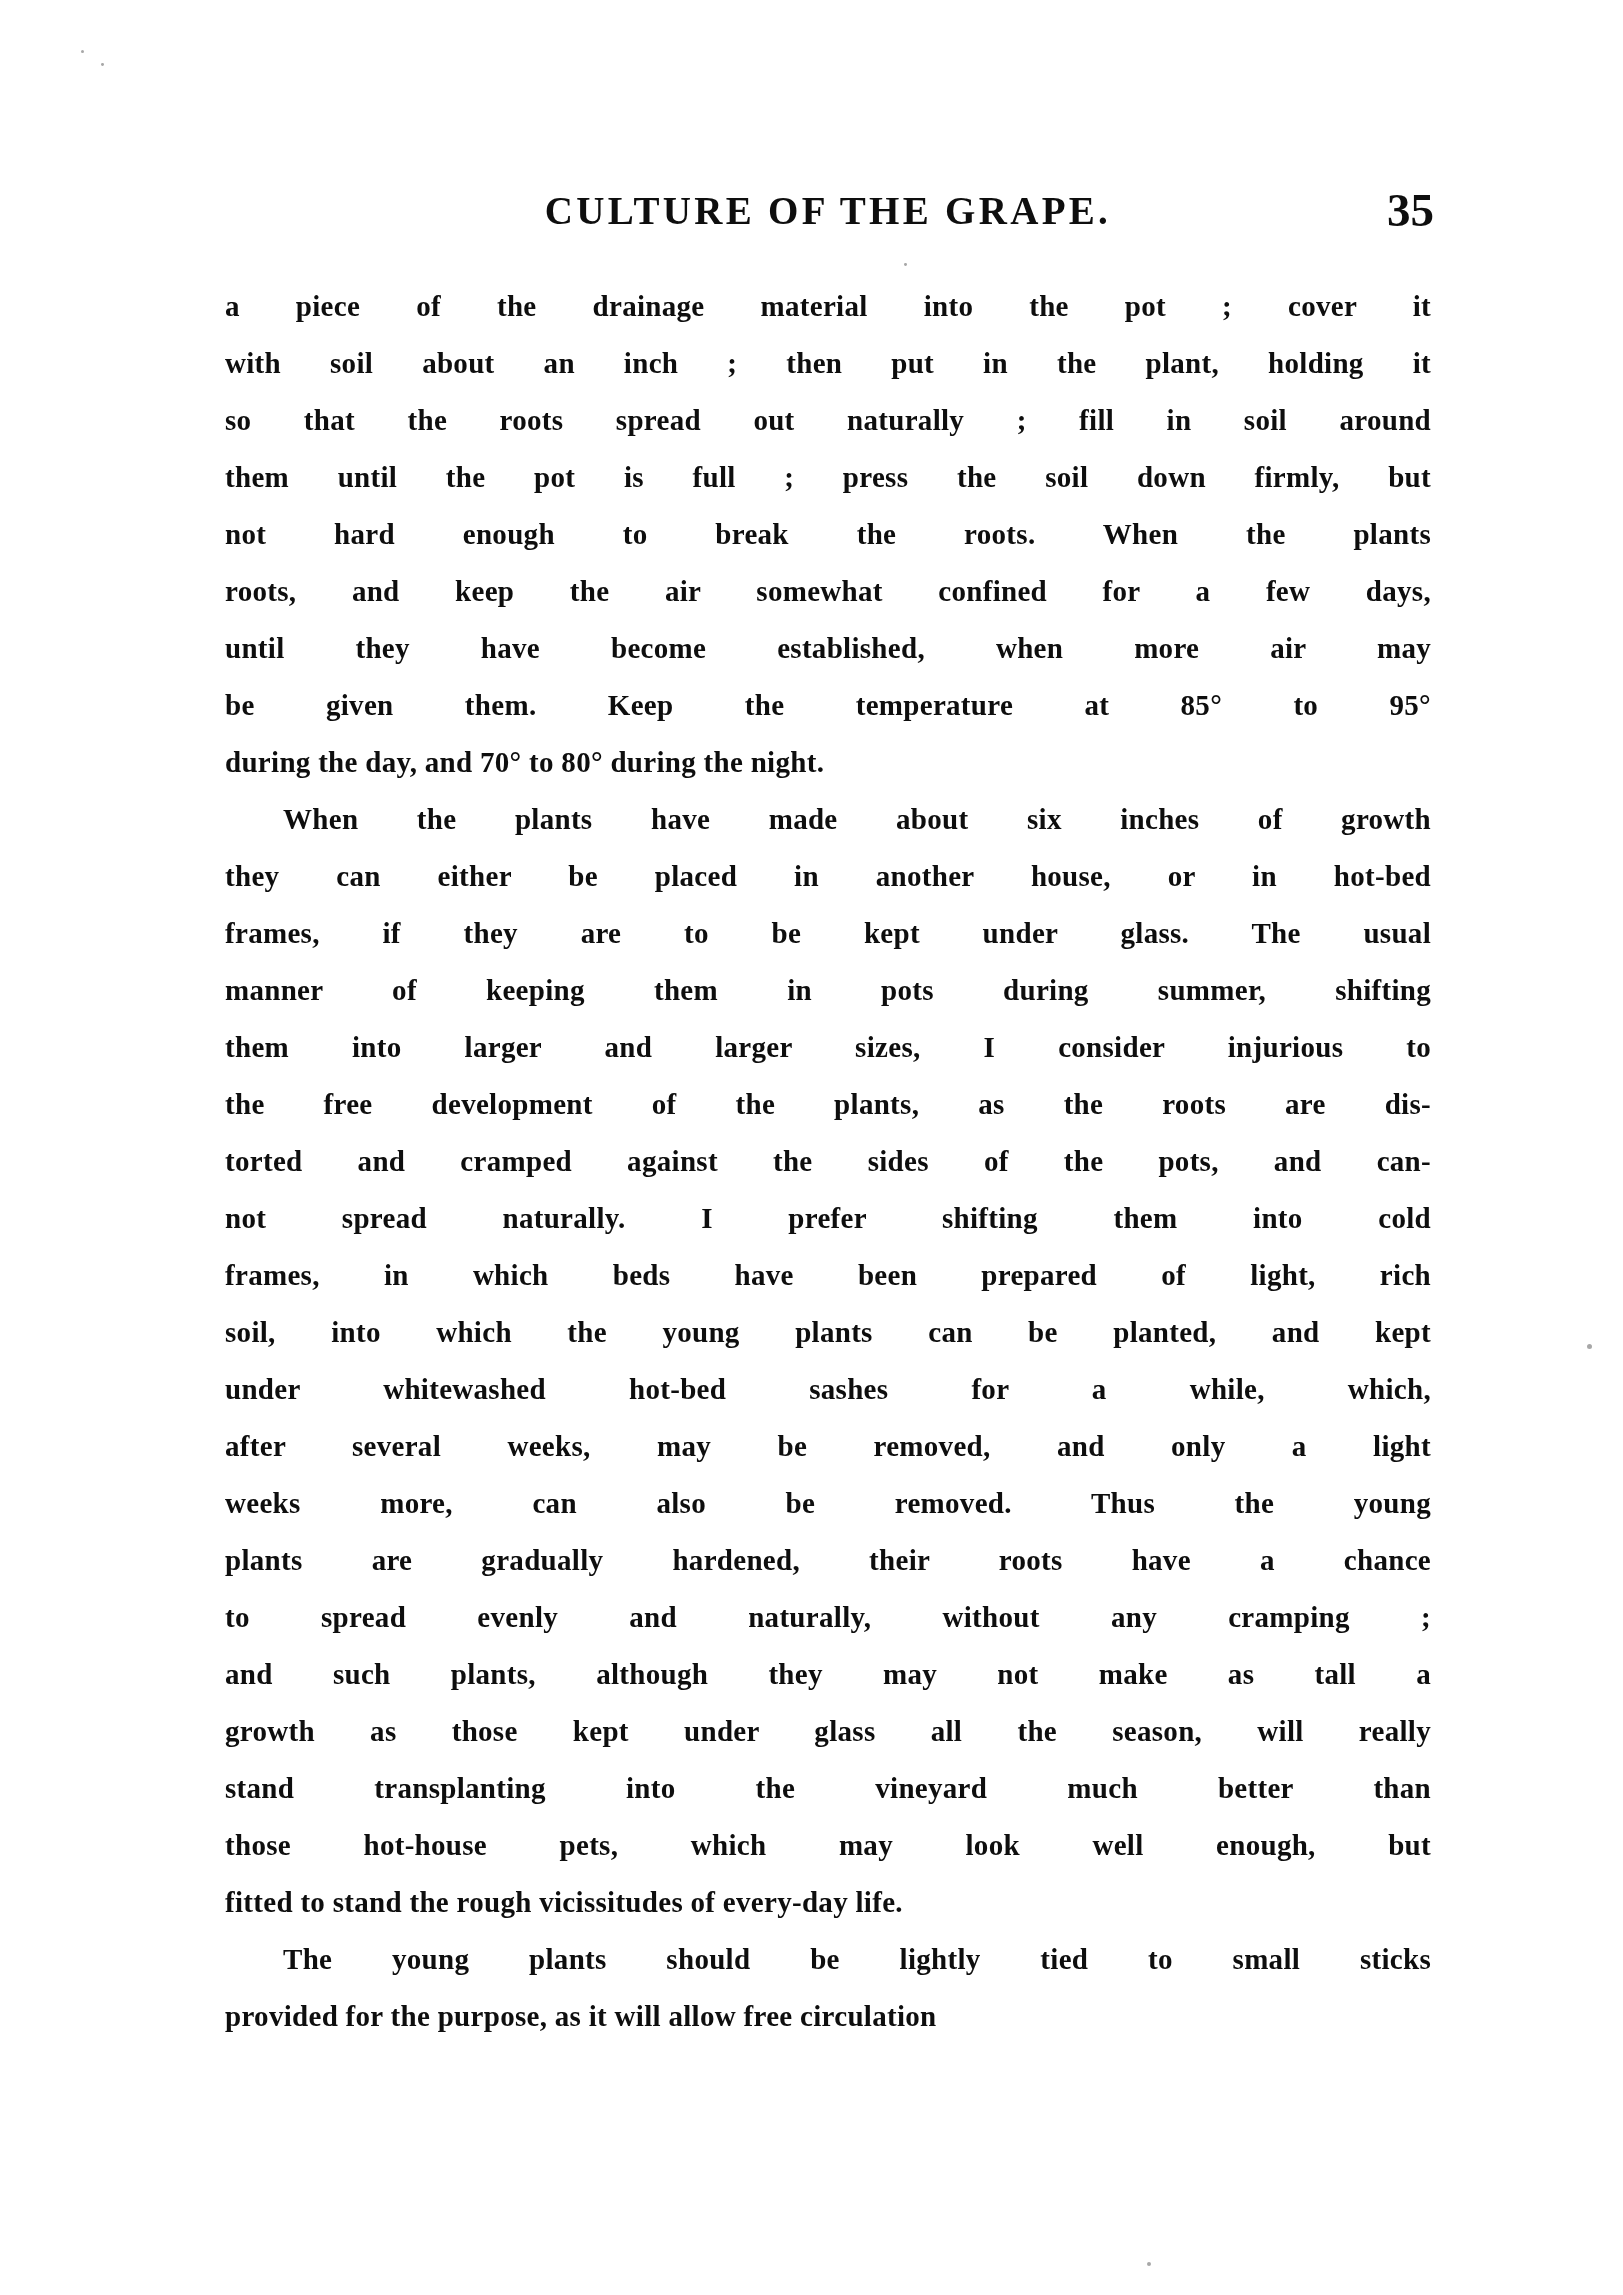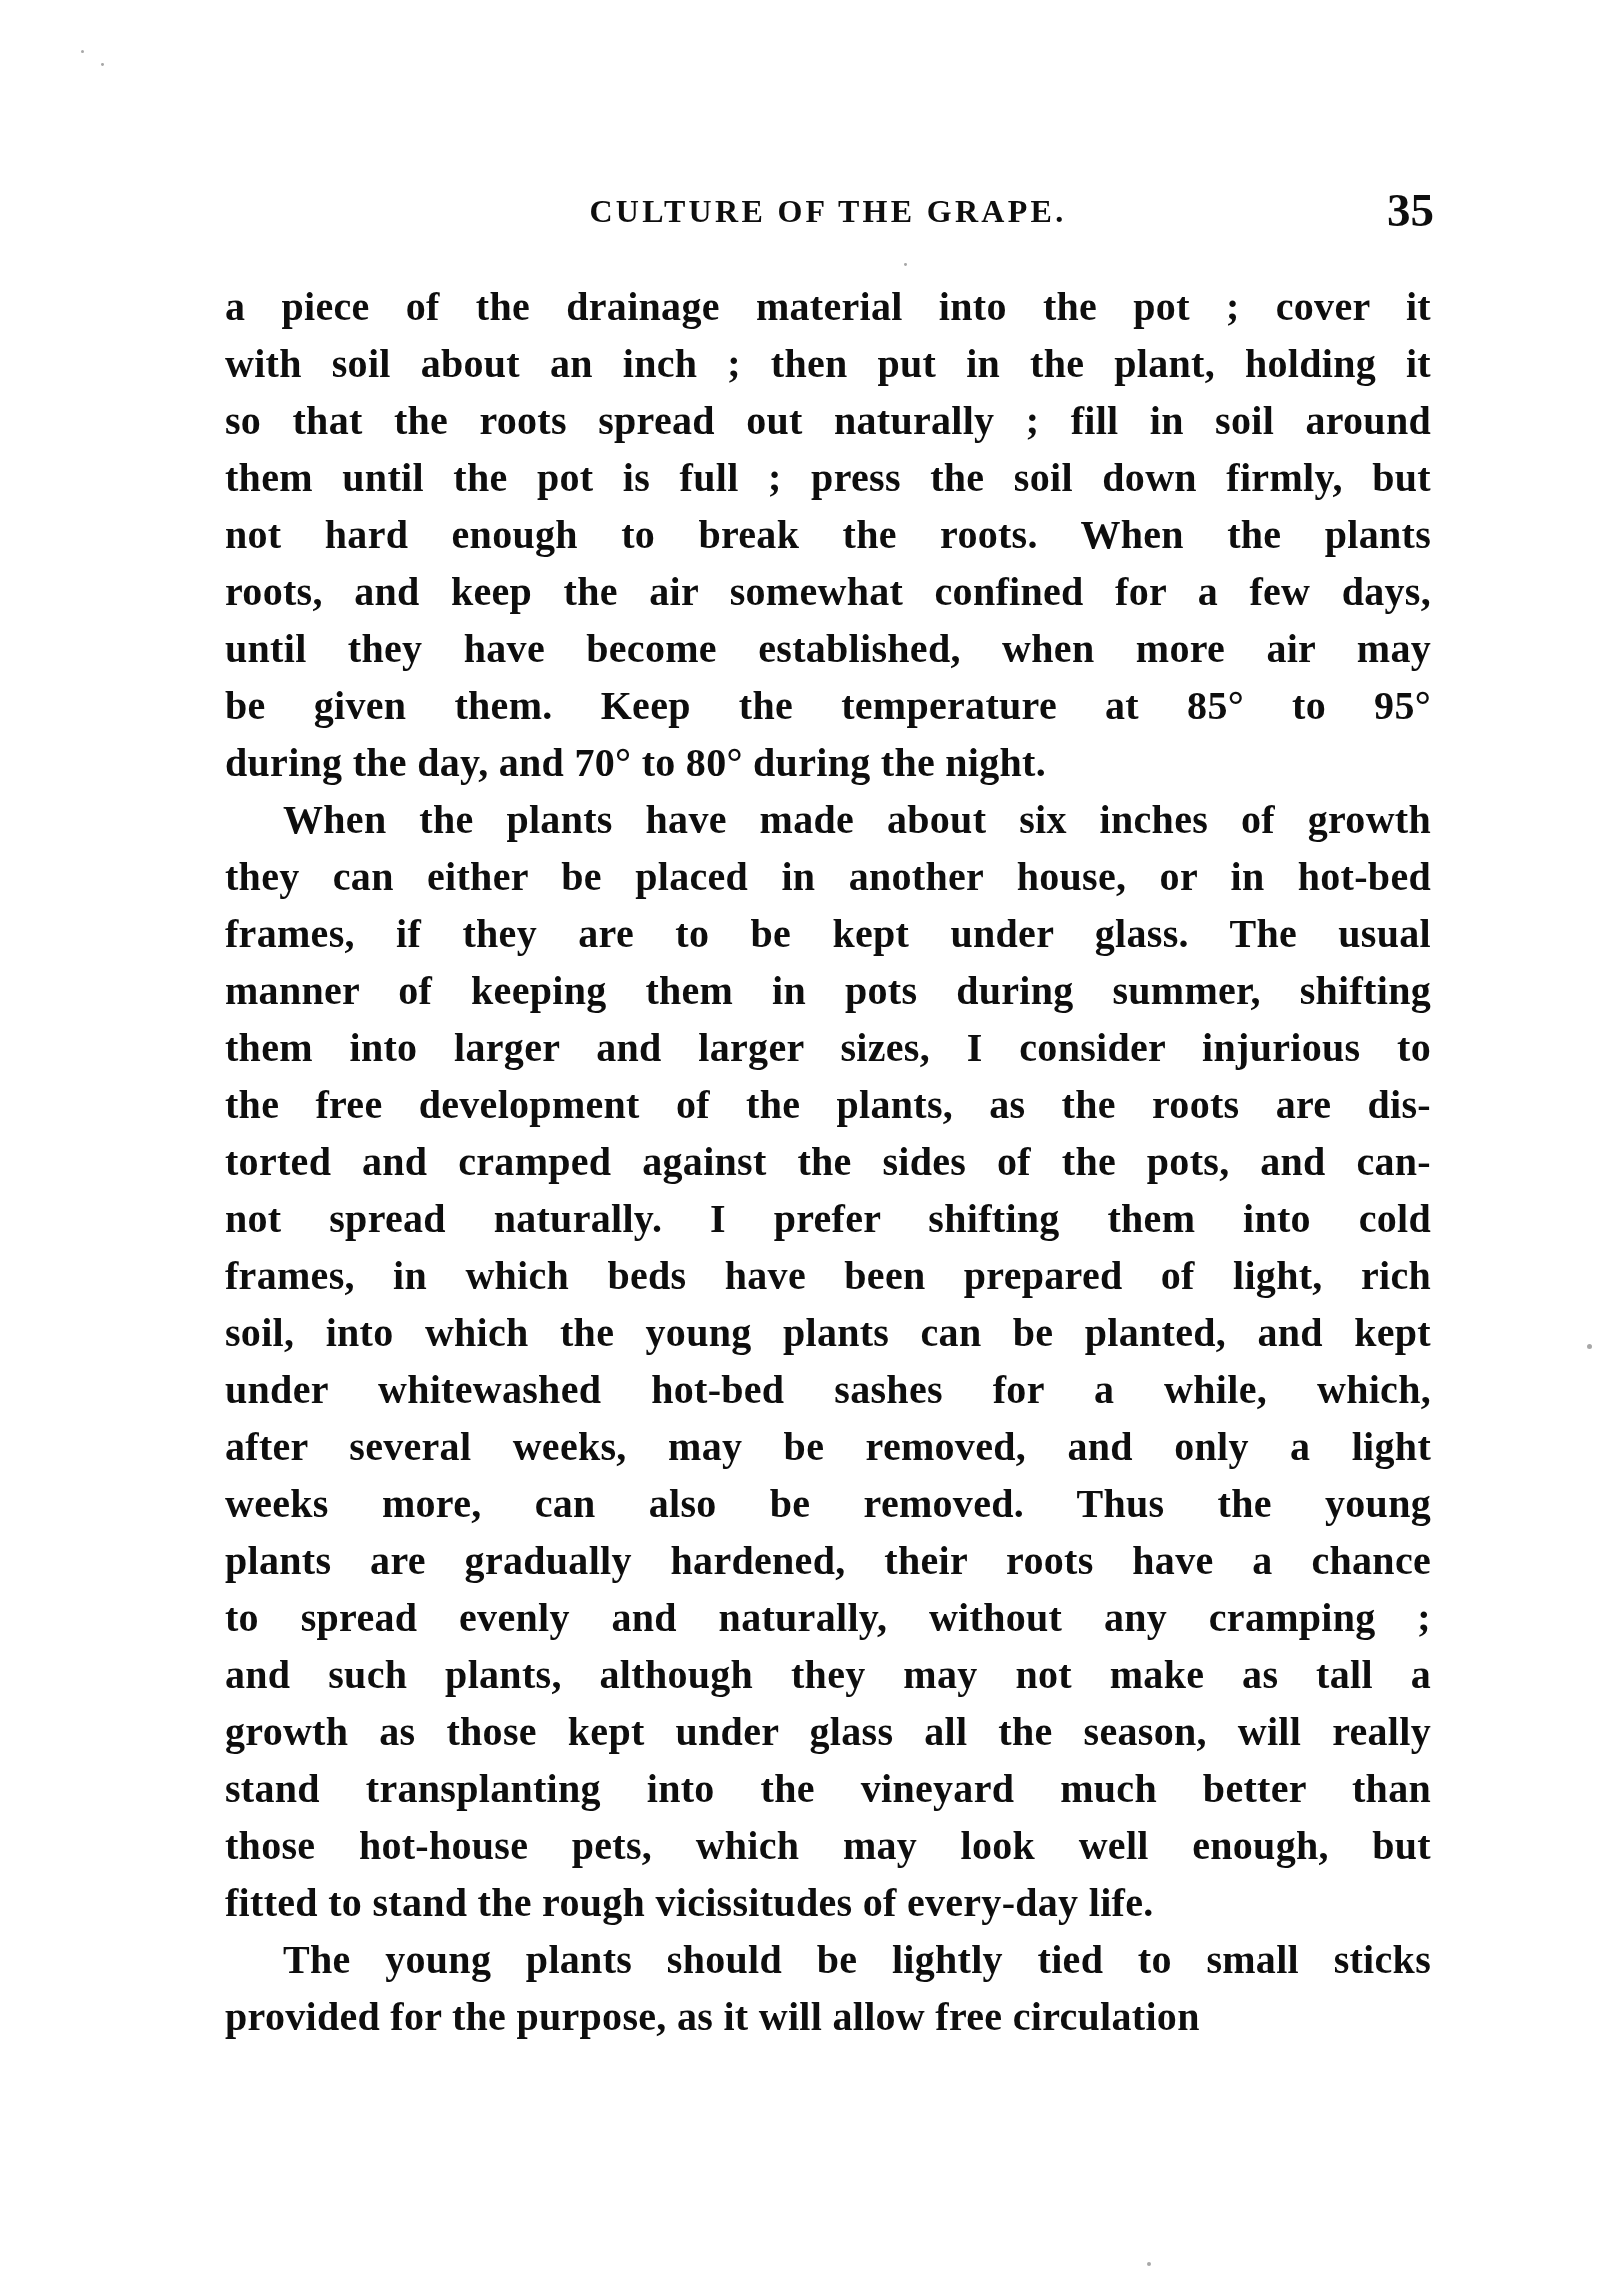--- a/index.html
+++ b/index.html
@@ -16,21 +16,21 @@
     font-family: "Liberation Serif", "DejaVu Serif", serif;
     overflow: hidden;
   }
   
   .running-title {
     position: absolute;
     left: 225px;
     top: 193px;
     width: 1206px;
     text-align: center;
-    font-size: 32px;
+    font-size: 39px;
     font-weight: 700;
     letter-spacing: 3.3px;
     line-height: 36px;
     white-space: nowrap;
   }
   .page-number {
     position: absolute;
     top: 187px;
     right: 190px;
     font-size: 47px;
@@ -41,21 +41,21 @@
   
   .text-block {
     position: absolute;
     left: 225px;
     top: 278px;
     width: 1206px;
   }
   .line {
     height: 57px;
     line-height: 57px;
-    font-size: 40px;
+    font-size: 29px;
     font-weight: 700;
     text-align: justify;
     text-align-last: justify;
     overflow: hidden;
     letter-spacing: 0.3px;
   }
   .line.para-last {
     text-align-last: left;
   }
   .line.para-first-indent {

